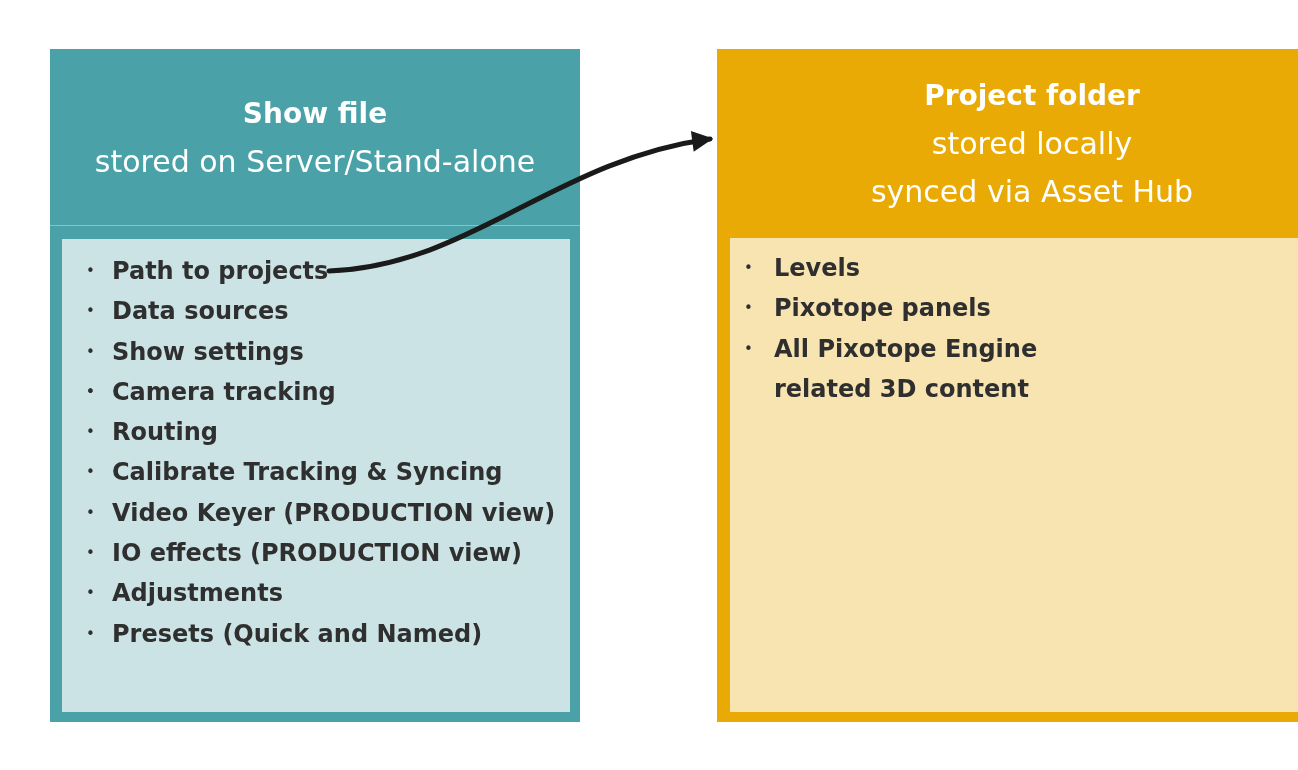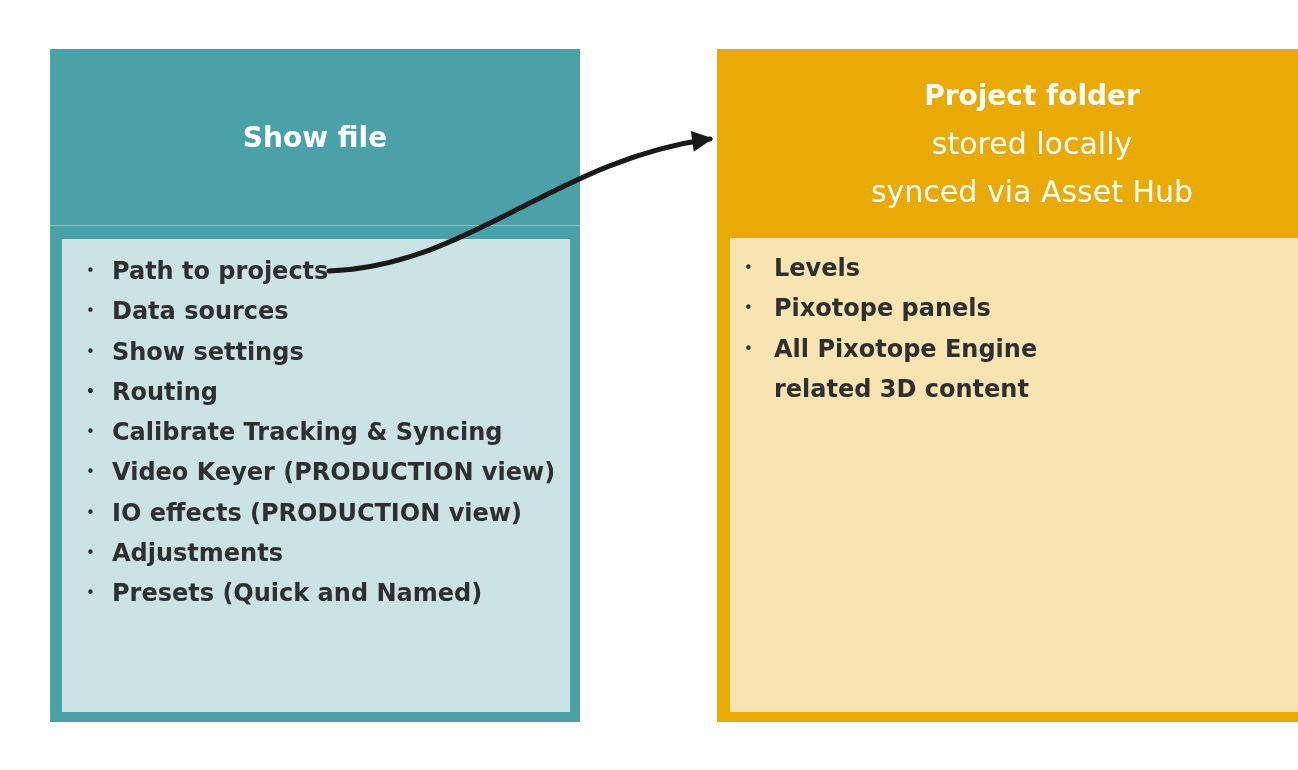--- a/index.html
+++ b/index.html
@@ -113,20 +113,21 @@
   }
 </style>
 </head>
 <body>
 
 <div class="canvas">
 
   <div class="box left">
     <div class="box-header">
       <div class="box-title">Show file</div>
+      <div class="box-subtitle">stored on Server/Stand-alone</div>
     </div>
     <div class="panel">
       <ul class="item-list">
 
           <li>
             <span class="bullet">•</span>
             <span class="item-text">Path to projects</span>
           </li>
 
           <li>
@@ -138,20 +139,21 @@
             <span class="bullet">•</span>
             <span class="item-text">Show settings</span>
           </li>
 
           <li>
             <span class="bullet">•</span>
           </li>
 
           <li>
             <span class="bullet">•</span>
+            <span class="item-text">Camera tracking</span>
           </li>
 
           <li>
             <span class="bullet">•</span>
             <span class="item-text">Routing</span>
           </li>
 
           <li>
             <span class="bullet">•</span>
             <span class="item-text">Calibrate Tracking &amp; Syncing</span>

